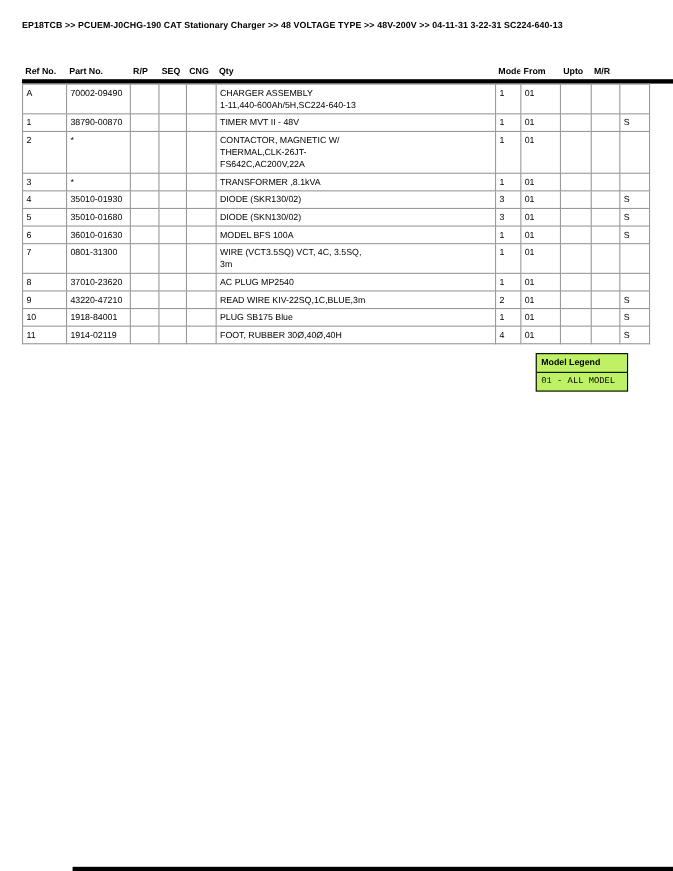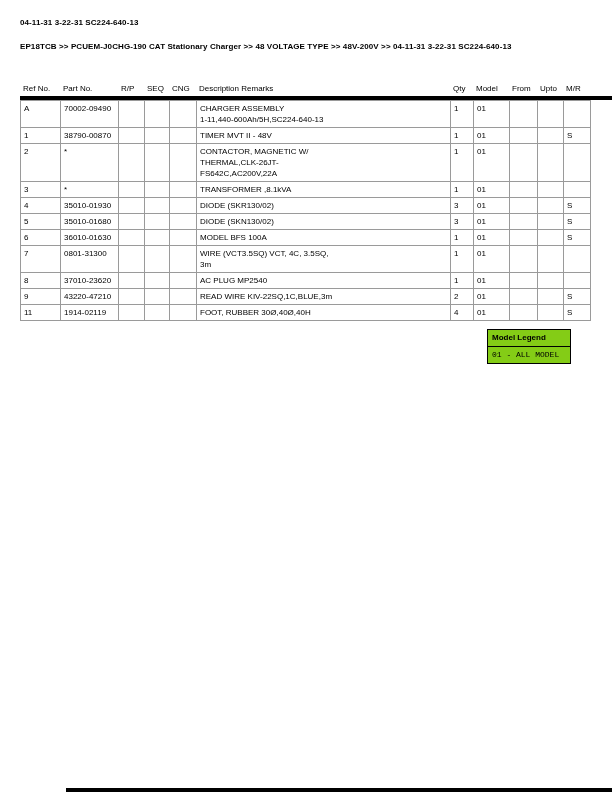--- a/index.html
+++ b/index.html
@@ -26,21 +26,21 @@
     line-height: 10px; margin-bottom: 32px;
     letter-spacing: 0.1px;
   }
   .thead {
     display: grid;
     grid-template-columns: 40px 58px 26px 25px 27px 254px 23px 36px 28px 26px 27px;
     width: 570px;
     margin-bottom: 2px;
   }
   .th {
-    font-size: 8px; font-weight: normal;
+    font-size: 8px; font-weight: bold;
     line-height: 10px; padding-left: 3px;
     white-space: nowrap; overflow: hidden;
   }
   .thick-bar {
     width: 592px; height: 4px; background: #000;
   }
   table.parts {
     border-collapse: collapse;
     table-layout: fixed;
     width: 570px;
@@ -52,21 +52,21 @@
     padding: 2px 2px 2px 3px;
     vertical-align: top;
     overflow: hidden;
   }
   td.td-desc { white-space: pre-line; }
   .legend {
     margin-top: 8px;
     margin-left: 467px;
     width: 84px;
     border: 1px solid #000;
-    background: #84cc16;
+    background: #bef264;
   }
   .legend-title {
     font-size: 8px; font-weight: bold;
     line-height: 10px; padding: 3px 4px;
     border-bottom: 1px solid #000;
   }
   .legend-item {
     font-size: 8px; line-height: 10px;
     padding: 3px 4px;
     font-family: Liberation Mono, monospace;
@@ -75,31 +75,29 @@
     position: absolute;
     left: 66px; right: 0; bottom: 0;
     height: 4px; background: #000;
   }
 </style>
 </head>
 <body>
 
 <div class="page">
 
-  <div class="doc-code">04-11-31 3-22-31 SC224-640-13</div>
 
   <div class="breadcrumb">EP18TCB &gt;&gt; PCUEM-J0CHG-190 CAT Stationary Charger &gt;&gt; 48 VOLTAGE TYPE &gt;&gt; 48V-200V &gt;&gt; 04-11-31 3-22-31 SC224-640-13</div>
 
   <div class="thead" id="thead">
       <div class="th">Ref No.</div>
       <div class="th">Part No.</div>
       <div class="th">R/P</div>
       <div class="th">SEQ</div>
       <div class="th">CNG</div>
-      <div class="th">Description Remarks</div>
       <div class="th">Qty</div>
       <div class="th">Model</div>
       <div class="th">From</div>
       <div class="th">Upto</div>
       <div class="th">M/R</div>
     </div>
 
   <div class="thick-bar"></div>
 
   <table class="parts">
@@ -245,20 +243,33 @@
           <td class="td-seq"></td>
           <td class="td-cng"></td>
           <td class="td-desc">READ WIRE KIV-22SQ,1C,BLUE,3m</td>
           <td class="td-qty">2</td>
           <td class="td-model">01</td>
           <td class="td-from"></td>
           <td class="td-upto"></td>
           <td class="td-mr">S</td>
         </tr>
         <tr>
+          <td class="td-ref">10</td>
+          <td class="td-part">1918-84001</td>
+          <td class="td-rp"></td>
+          <td class="td-seq"></td>
+          <td class="td-cng"></td>
+          <td class="td-desc">PLUG SB175 Blue</td>
+          <td class="td-qty">1</td>
+          <td class="td-model">01</td>
+          <td class="td-from"></td>
+          <td class="td-upto"></td>
+          <td class="td-mr">S</td>
+        </tr>
+        <tr>
           <td class="td-ref">11</td>
           <td class="td-part">1914-02119</td>
           <td class="td-rp"></td>
           <td class="td-seq"></td>
           <td class="td-cng"></td>
           <td class="td-desc">FOOT, RUBBER 30Ø,40Ø,40H</td>
           <td class="td-qty">4</td>
           <td class="td-model">01</td>
           <td class="td-from"></td>
           <td class="td-upto"></td>

